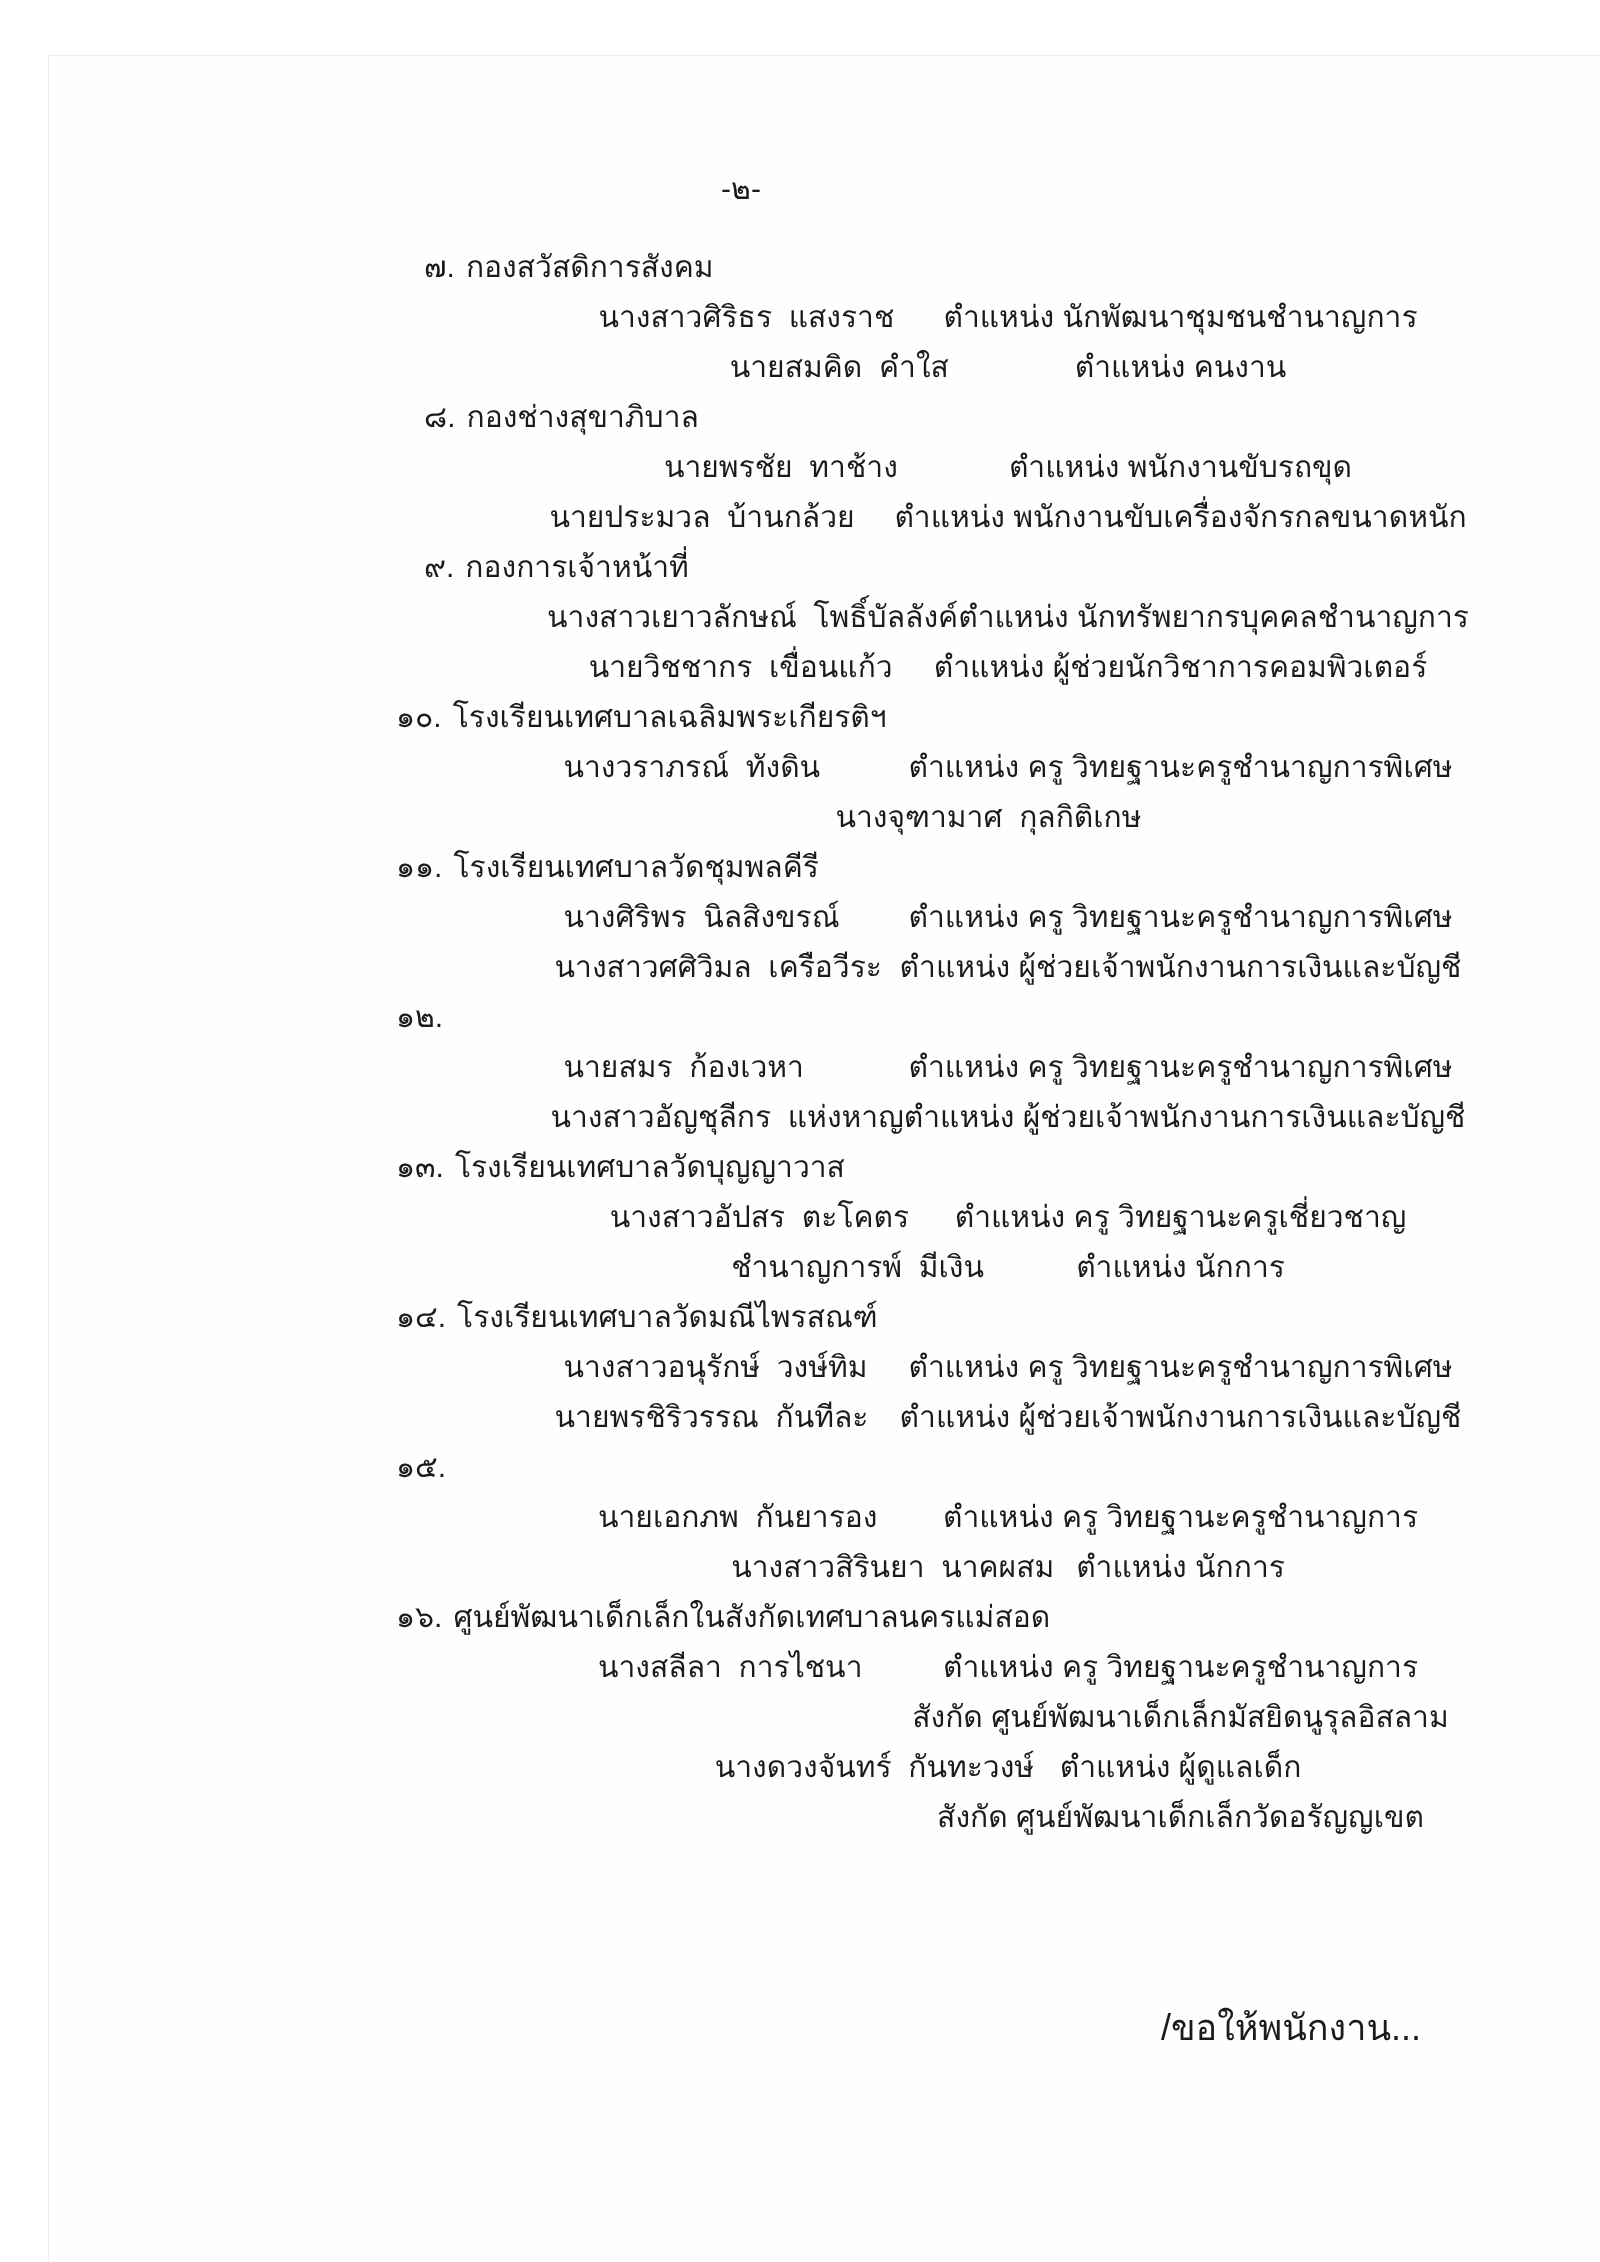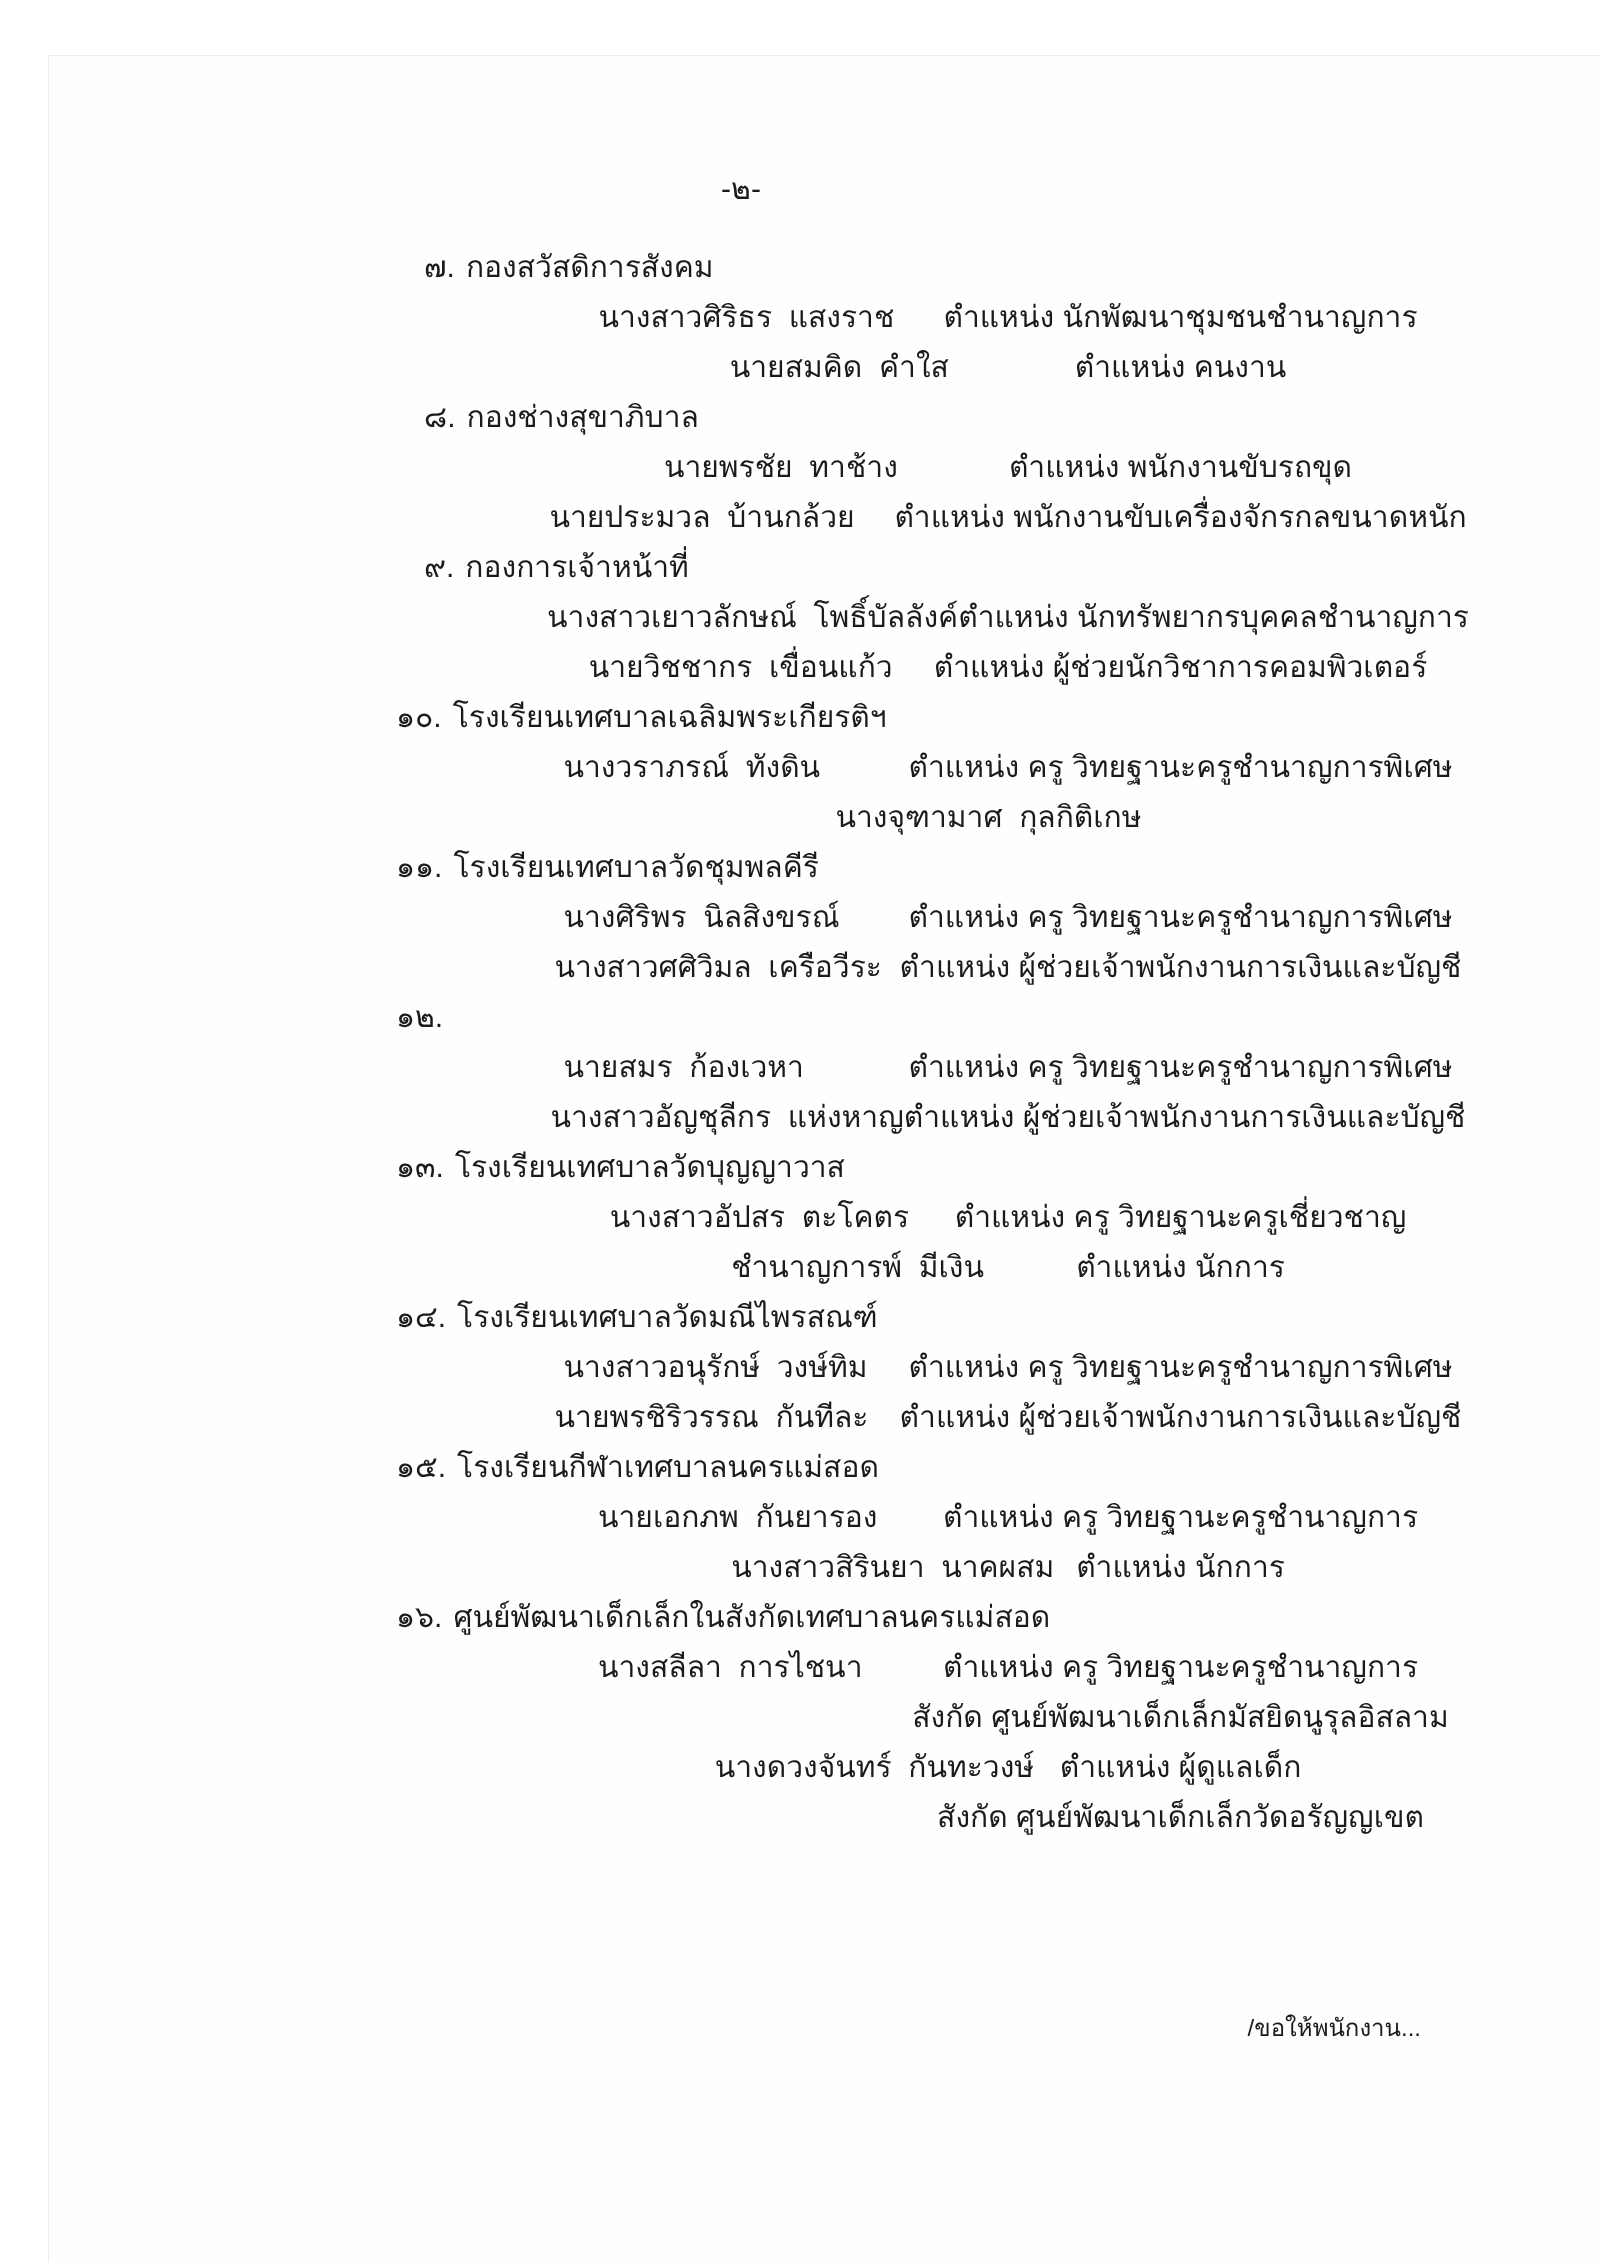--- a/index.html
+++ b/index.html
@@ -66,21 +66,21 @@
   }
   .row .pos {
     white-space: pre;
   }
   .doc-footer {
     position: absolute;
     top: 1952px;
     left: 0;
     width: 1372px;
     text-align: right;
-    font-size: 24px;
+    font-size: 36px;
     line-height: 40px;
   }
 </style>
 </head>
 <body>
 
 <div class="page">
   <div class="doc-header">-๒-</div>
 
   <div class="doc-body" id="doc-body">
@@ -101,21 +101,21 @@
       <div class="line row"><span class="name">นางสาวศศิวิมล  เครือวีระ</span><span class="pos">ตำแหน่ง ผู้ช่วยเจ้าพนักงานการเงินและบัญชี</span></div>
       <div class="line heading"><span class="num">๑๒.</span></div>
       <div class="line row"><span class="name">นายสมร  ก้องเวหา</span><span class="pos">ตำแหน่ง ครู วิทยฐานะครูชำนาญการพิเศษ</span></div>
       <div class="line row"><span class="name">นางสาวอัญชุลีกร  แห่งหาญ</span><span class="pos">ตำแหน่ง ผู้ช่วยเจ้าพนักงานการเงินและบัญชี</span></div>
       <div class="line heading"><span class="num">๑๓.</span><span class="title">โรงเรียนเทศบาลวัดบุญญาวาส</span></div>
       <div class="line row"><span class="name">นางสาวอัปสร  ตะโคตร</span><span class="pos">ตำแหน่ง ครู วิทยฐานะครูเชี่ยวชาญ</span></div>
       <div class="line row"><span class="name">ชำนาญการพ์  มีเงิน</span><span class="pos">ตำแหน่ง นักการ</span></div>
       <div class="line heading"><span class="num">๑๔.</span><span class="title">โรงเรียนเทศบาลวัดมณีไพรสณฑ์</span></div>
       <div class="line row"><span class="name">นางสาวอนุรักษ์  วงษ์ทิม</span><span class="pos">ตำแหน่ง ครู วิทยฐานะครูชำนาญการพิเศษ</span></div>
       <div class="line row"><span class="name">นายพรชิริวรรณ  กันทีละ</span><span class="pos">ตำแหน่ง ผู้ช่วยเจ้าพนักงานการเงินและบัญชี</span></div>
-      <div class="line heading"><span class="num">๑๕.</span><span class="title">โรงเรียนกีฬาเทศบาลนครแม่สอด</span></div>
+      <div class="line heading"><span class="num">๑๕.</span></div>
       <div class="line row"><span class="name">นายเอกภพ  กันยารอง</span><span class="pos">ตำแหน่ง ครู วิทยฐานะครูชำนาญการ</span></div>
       <div class="line row"><span class="name">นางสาวสิรินยา  นาคผสม</span><span class="pos">ตำแหน่ง นักการ</span></div>
       <div class="line heading"><span class="num">๑๖.</span><span class="title">ศูนย์พัฒนาเด็กเล็กในสังกัดเทศบาลนครแม่สอด</span></div>
       <div class="line row"><span class="name">นางสลีลา  การไชนา</span><span class="pos">ตำแหน่ง ครู วิทยฐานะครูชำนาญการ</span></div>
       <div class="line row"><span class="name"></span><span class="pos">สังกัด ศูนย์พัฒนาเด็กเล็กมัสยิดนูรุลอิสลาม</span></div>
       <div class="line row"><span class="name">นางดวงจันทร์  กันทะวงษ์</span><span class="pos">ตำแหน่ง ผู้ดูแลเด็ก</span></div>
       <div class="line row"><span class="name"></span><span class="pos">สังกัด ศูนย์พัฒนาเด็กเล็กวัดอรัญญเขต</span></div>
     </div>
 
   <div class="doc-footer">/ขอให้พนักงาน...</div>

